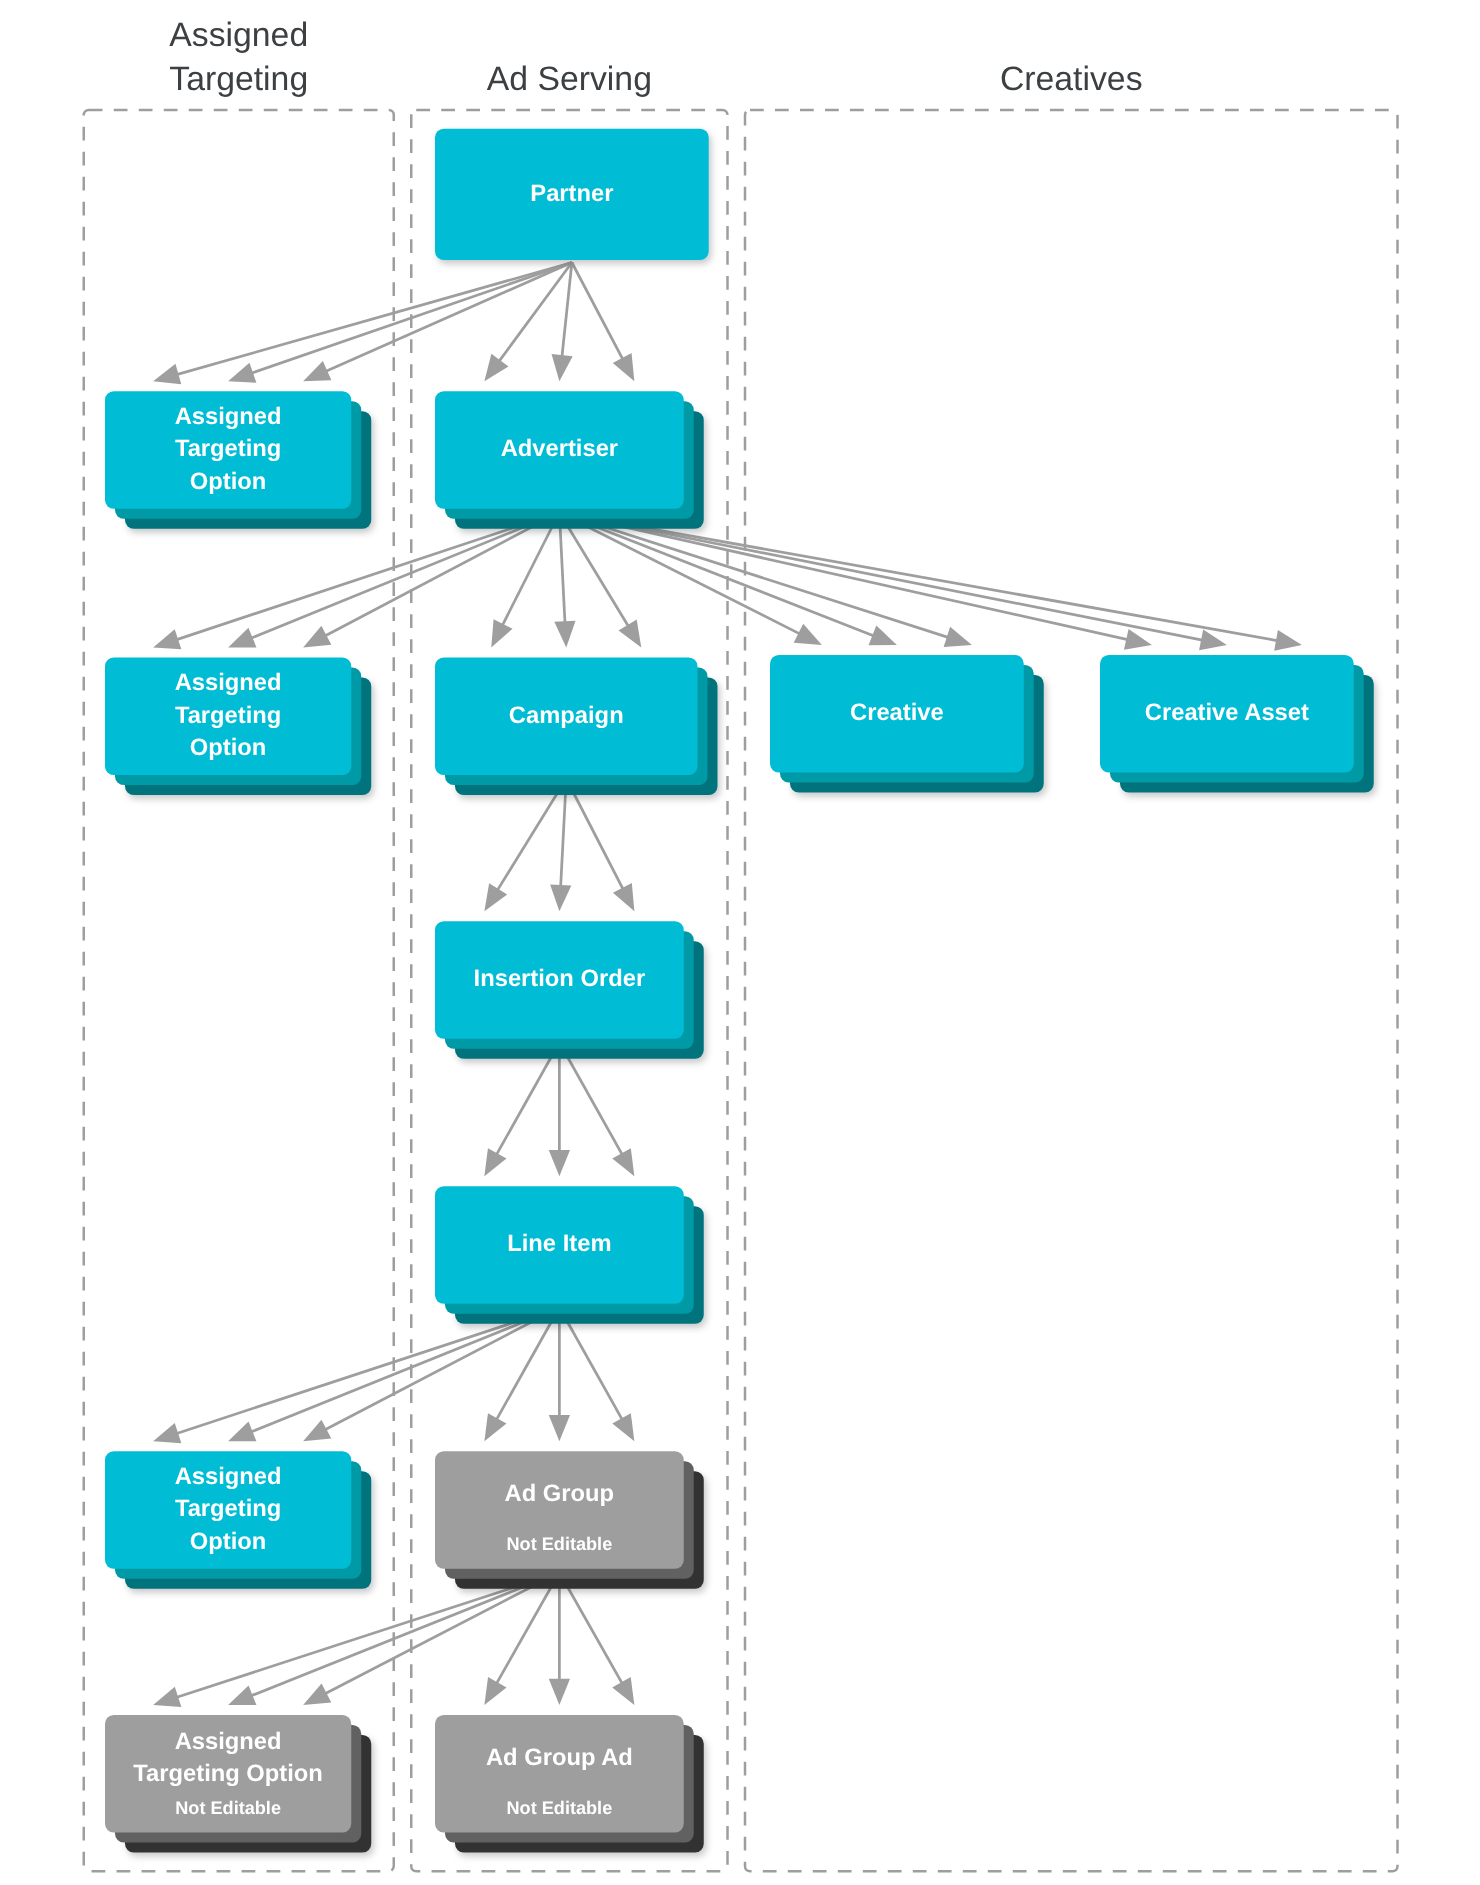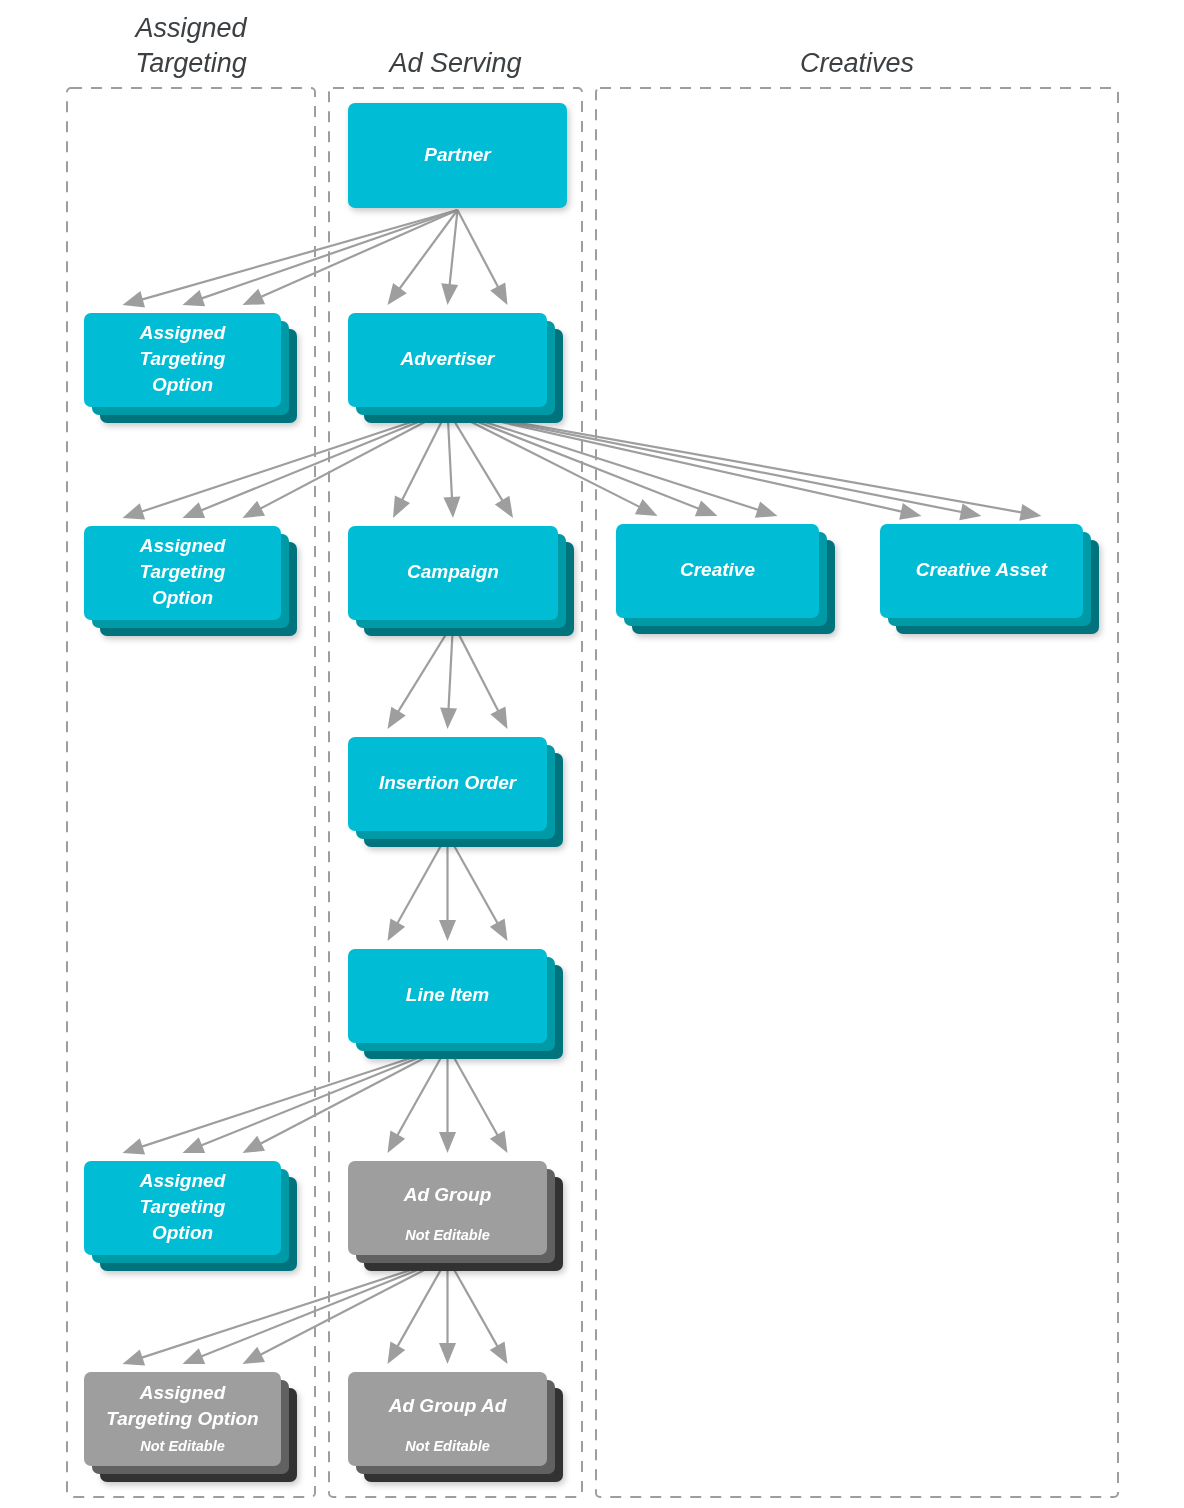--- a/index.html
+++ b/index.html
@@ -13,21 +13,20 @@
     position: relative;
     font-family: "Liberation Sans", sans-serif;
     overflow: hidden;
   }
   #diagram-root {
     position: absolute;
     left: 0;
     top: 0;
     width: 1108px;
     height: 1508px;
-    font-style: italic;
   }
   svg#diagram {
     display: block;
     width: 1184px;
     height: 1508px;
   }
   .col-title {
     font-family: "Liberation Sans", sans-serif;
     font-size: 27px;
     fill: #3c4043;

